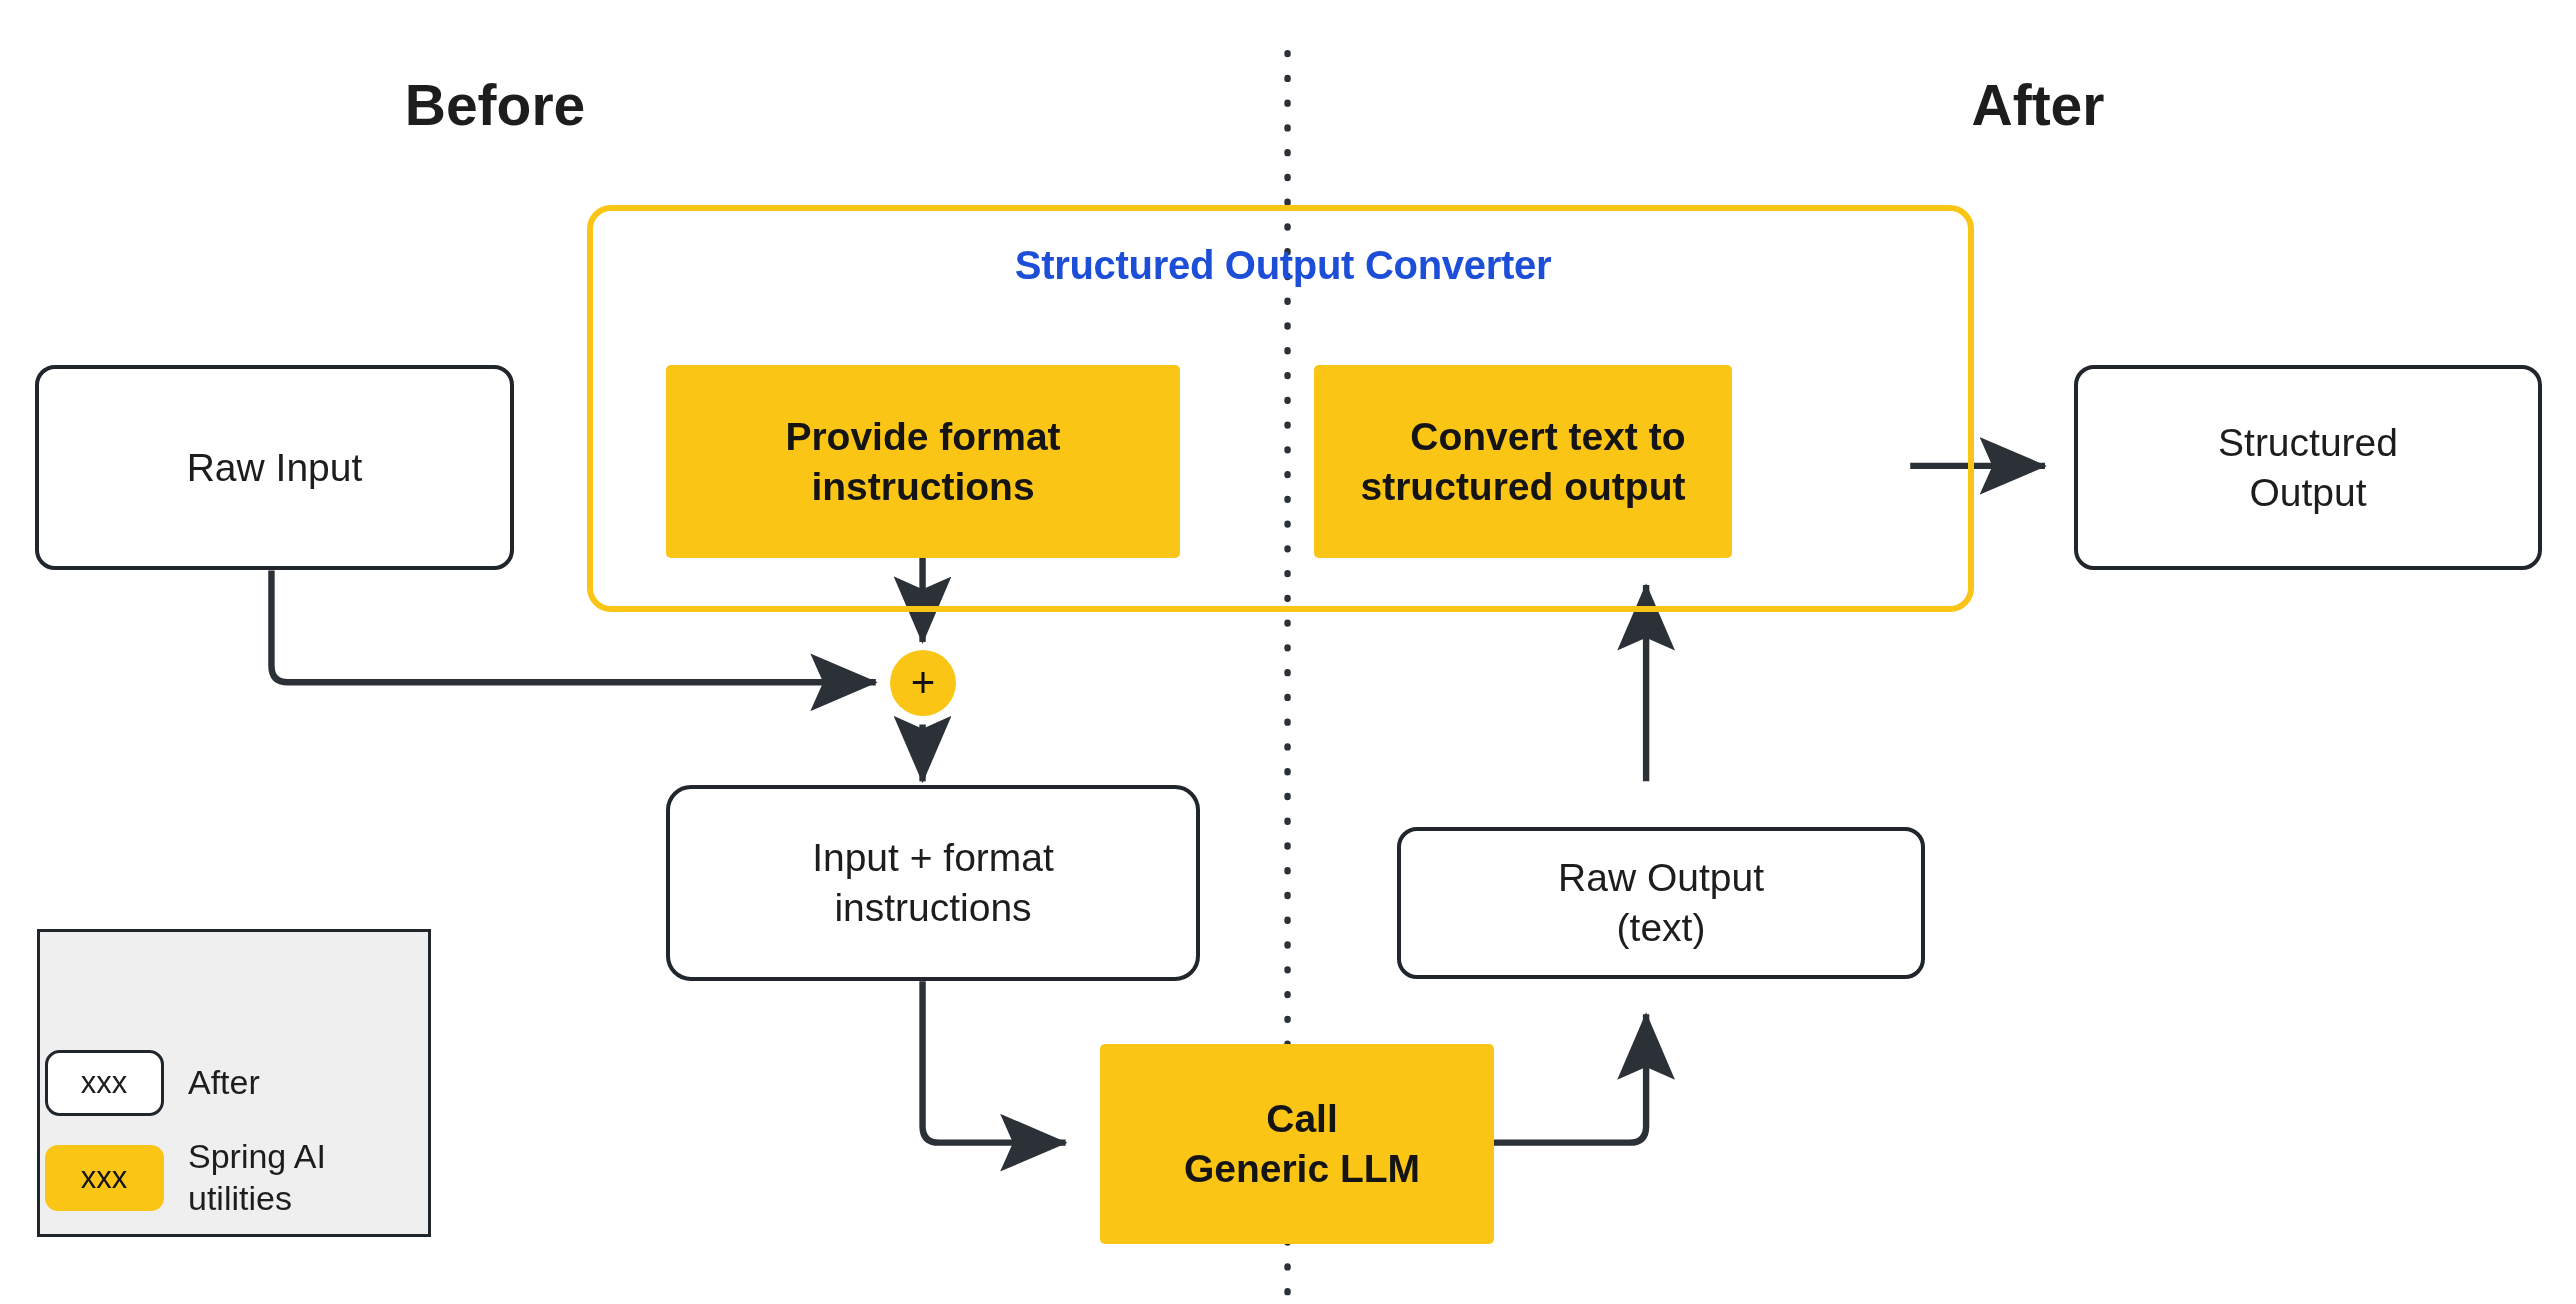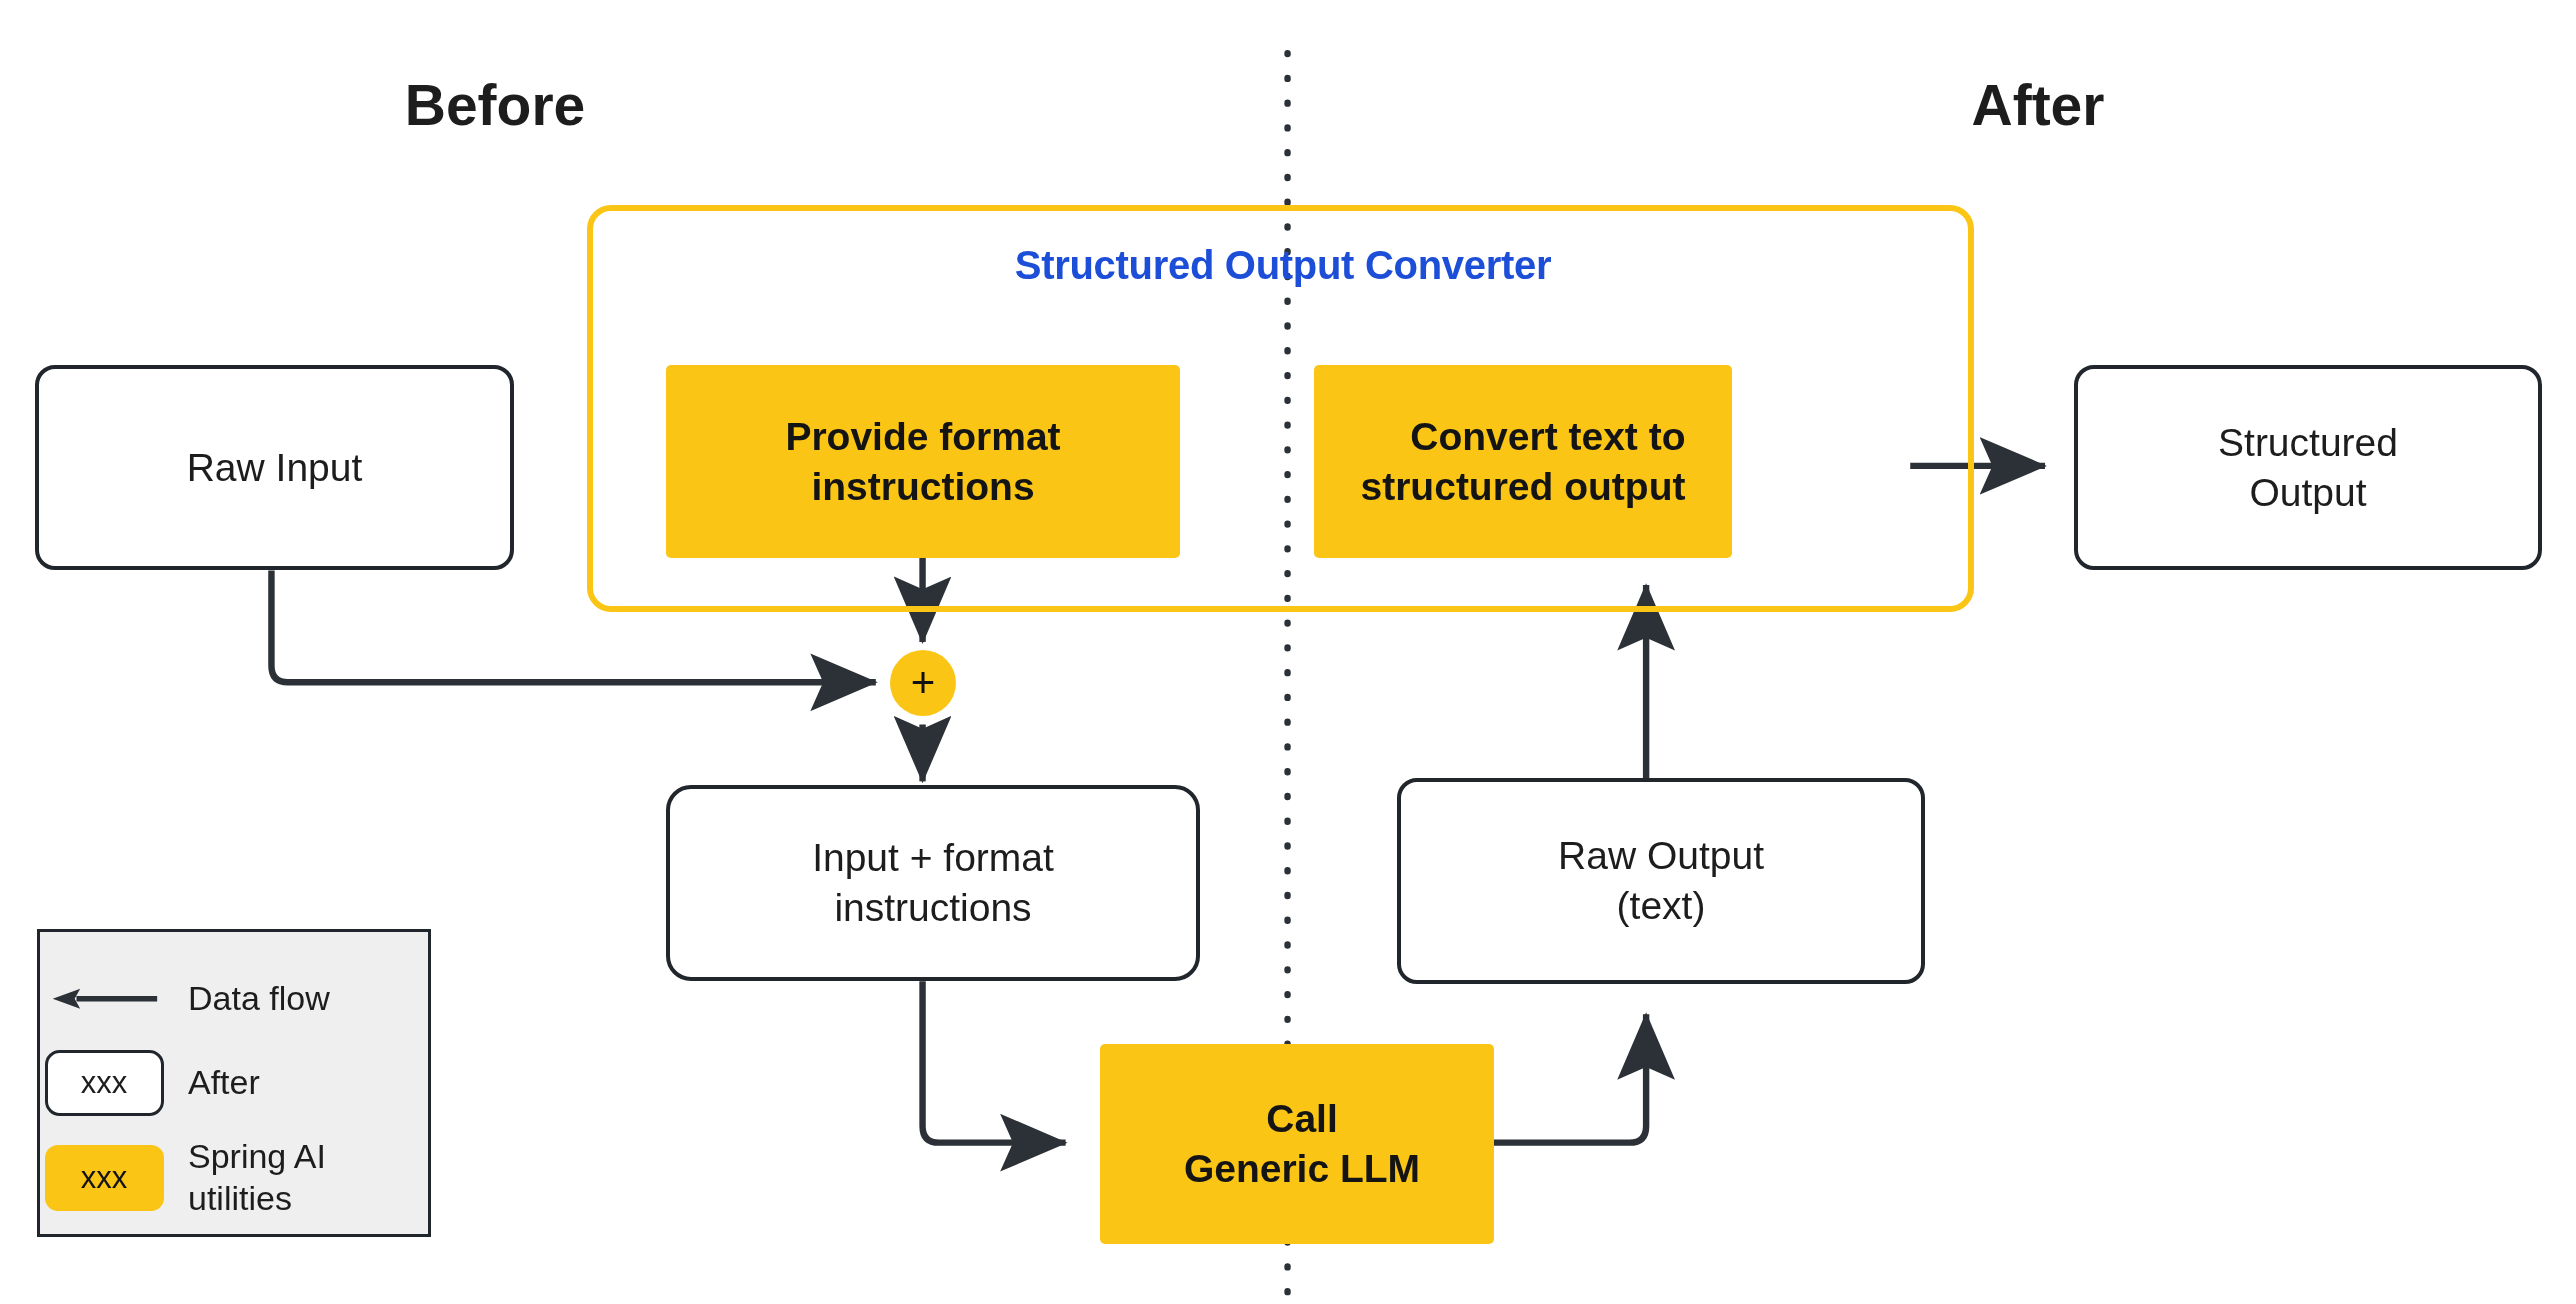--- a/index.html
+++ b/index.html
@@ -207,41 +207,32 @@
 
   <div class="plus-node" style="left:890px; top:650px; width:66px; height:66px;">
     <span>+</span>
   </div>
 
   <div class="node data-node" style="left:666px; top:785px; width:534px; height:196px;border-radius:25px;">
     <span class="node-label">Input + format
 instructions</span>
   </div>
 
-  <div class="node data-node" style="left:1397px; top:778px; width:528px; height:206px;">
+  <div class="node data-node" style="left:1397px; top:827px; width:528px; height:152px;">
     <span class="node-label">Raw Output
 (text)</span>
   </div>
 
   <div class="node util-node" style="left:1100px; top:1044px; width:394px; height:200px;padding-left:10px;">
     <span class="node-label">Call
 Generic LLM</span>
   </div>
 
   <div class="legend" style="left:37px; top:929px; width:394px; height:308px;">
 
-    <div class="legend-row" style="left:0px; top:35px; width:394px; height:64px;">
-      <div class="legend-swatch-wrap">
-        <svg class="legend-arrow-svg" width="110" height="27.5" viewBox="0 0 120 30" xmlns="http://www.w3.org/2000/svg">
-          <path d="M30,15 L118,15" stroke="#2b3136" stroke-width="6" fill="none"></path>
-          <path d="M4,15 L34,4 L28,15 L34,26 Z" fill="#2b3136"></path>
-        </svg>
-      </div>
-      <div class="legend-text">Data flow</div>
-    </div>
 
     <div class="legend-row" style="left:0px; top:112px; width:394px; height:77px;">
       <div class="legend-swatch-wrap">
         <div class="legend-chip data-chip">
           <span>xxx</span>
         </div>
       </div>
       <div class="legend-text">After</div>
     </div>
 

